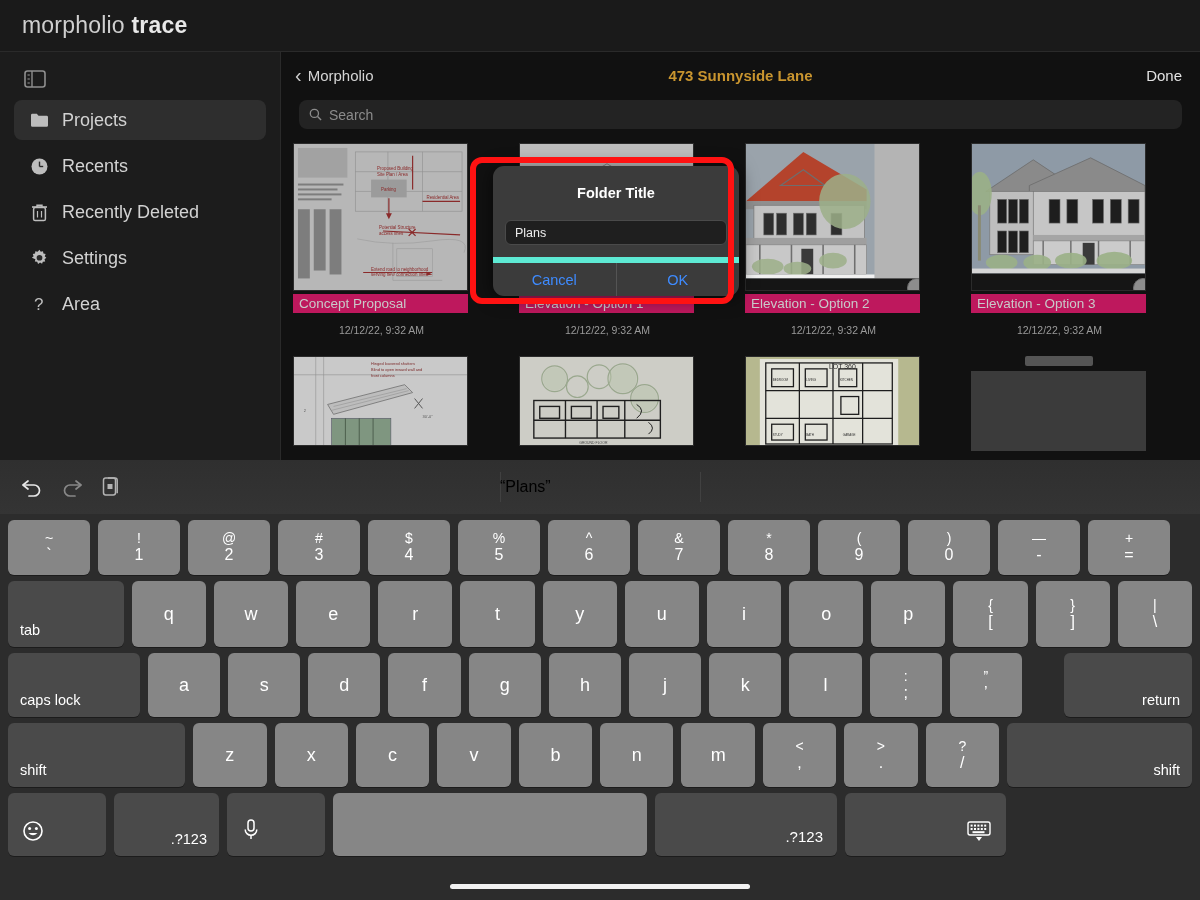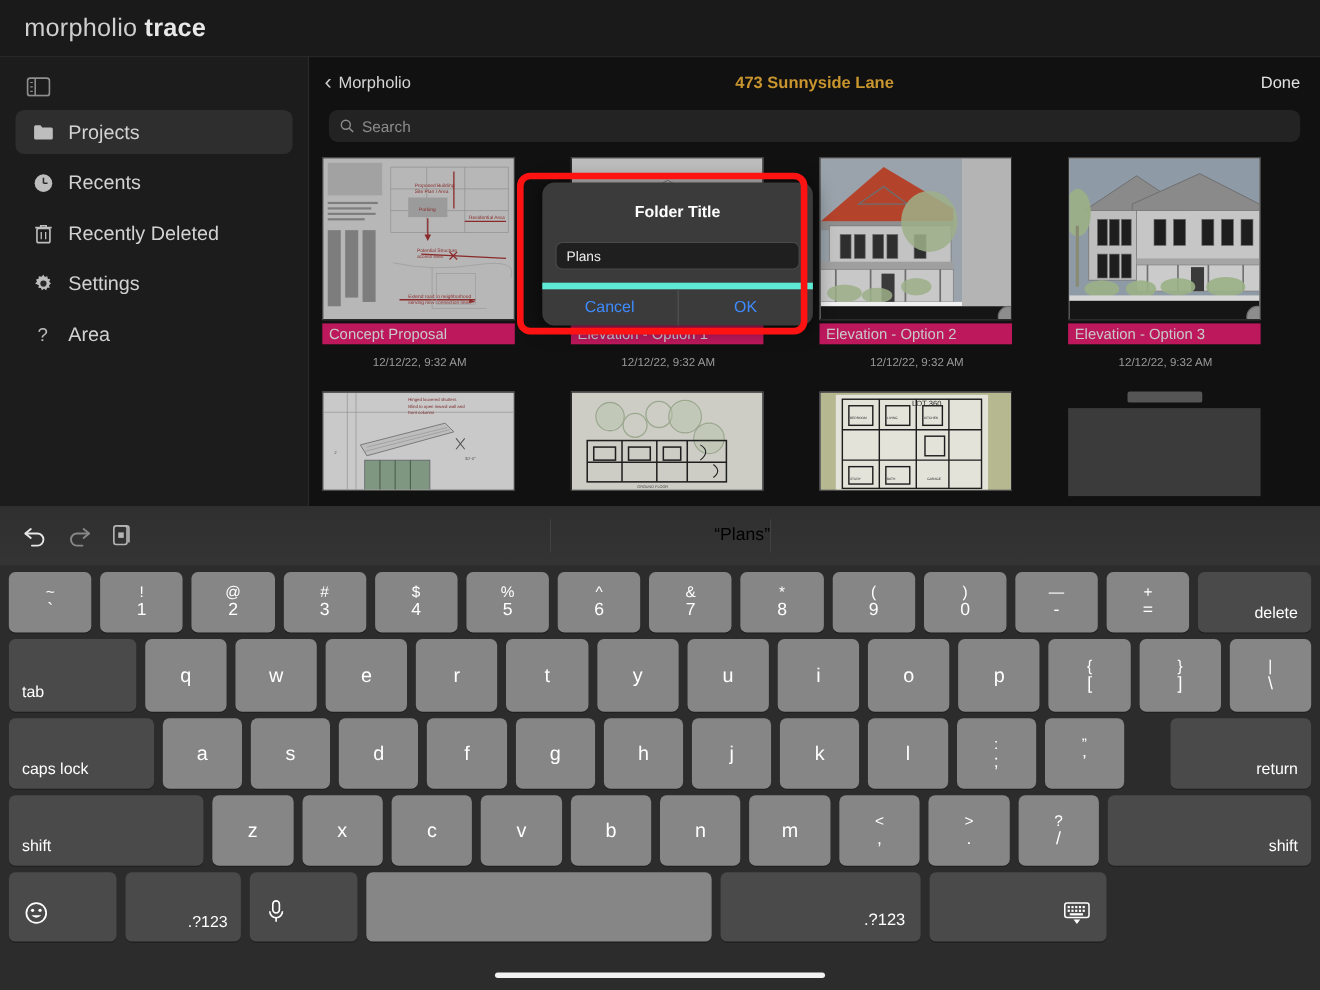--- a/index.html
+++ b/index.html
@@ -115,21 +115,21 @@
   .kb { position:absolute; left:0; top:460px; width:1200px; height:440px; background:#2c2c2c; }
   .kb-top {
     position:relative; height:54px;
     background:linear-gradient(180deg,#2f2f2f 0%, #343434 100%);
     display:flex; align-items:center;
   }
   .kb-top .tool { width:40px; height:40px; display:flex; align-items:center; justify-content:center; cursor:pointer;}
   .kb-top .tools { display:flex; margin-left:12px; }
   .pred-cell {
     position:absolute; top:0; height:54px; width:200px; cursor:pointer;
-    display:flex; align-items:center; justify-content:flex-end;
+    display:flex; align-items:center; justify-content:flex-start;
   }
   .pred-div { position:absolute; top:12px; width:1px; height:30px; background:#414141; }
 
   .kb-rows { padding:6px 4px 0 4px; }
   .kr { display:flex; margin-bottom:6px; }
   .key {
     background:#868686; border-radius:6px; margin:0 4px;
     position:relative; cursor:pointer;
     box-shadow:0 1px 0 rgba(0,0,0,.35);
   }
@@ -659,23 +659,20 @@
               <span class="k-up">—</span>
               <span class="k-lo">-</span>
             </div>
           </div>
           <div class="key" style="width: 82px;">
             <div class="k-dual">
               <span class="k-up">+</span>
               <span class="k-lo">=</span>
             </div>
           </div>
-          <div class="key dark" style="width: 112px;">
-            <span class="k-word br">delete</span>
-          </div>
         </div>
       <div class="kr r2">
           <div class="key dark" style="width: 117px;">
             <span class="k-word bl">tab</span>
           </div>
           <div class="key" style="width: 75px;">
             <div class="k-single">q</div>
           </div>
           <div class="key" style="width: 75px;">
             <div class="k-single">w</div>

